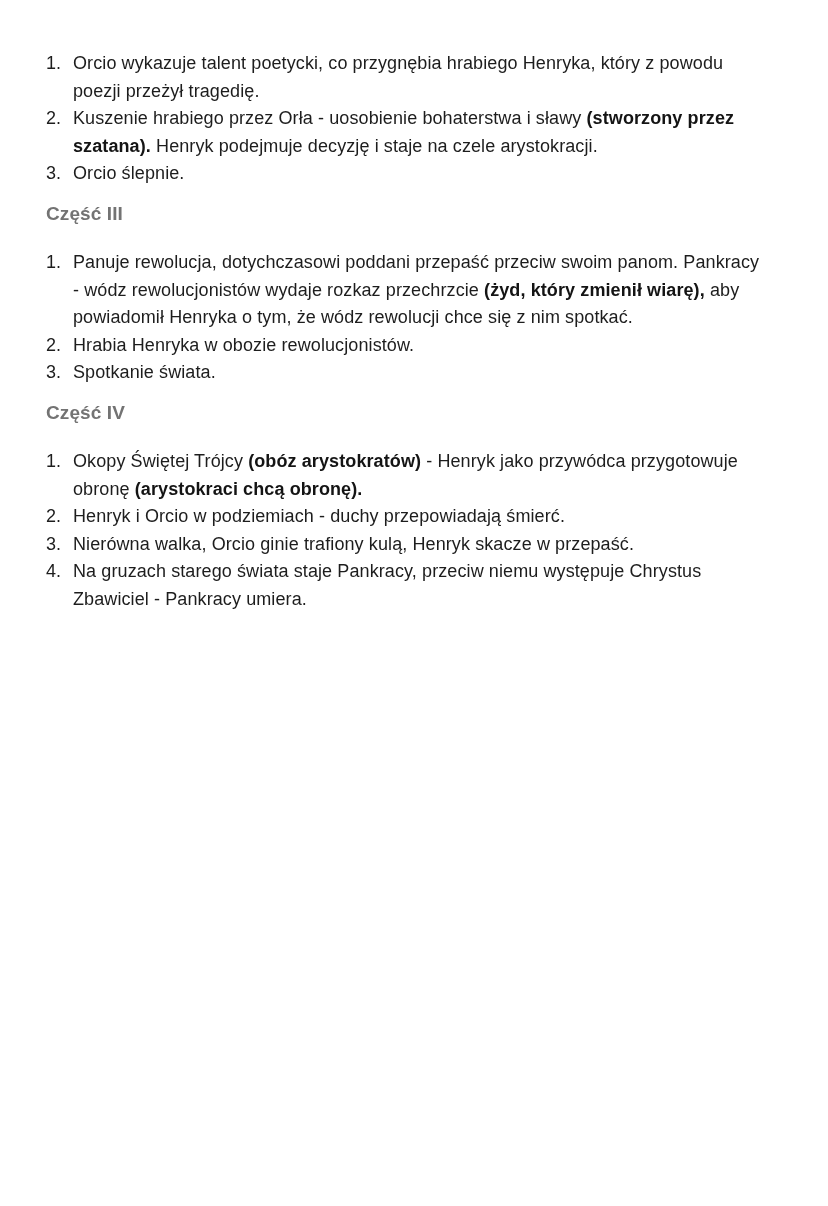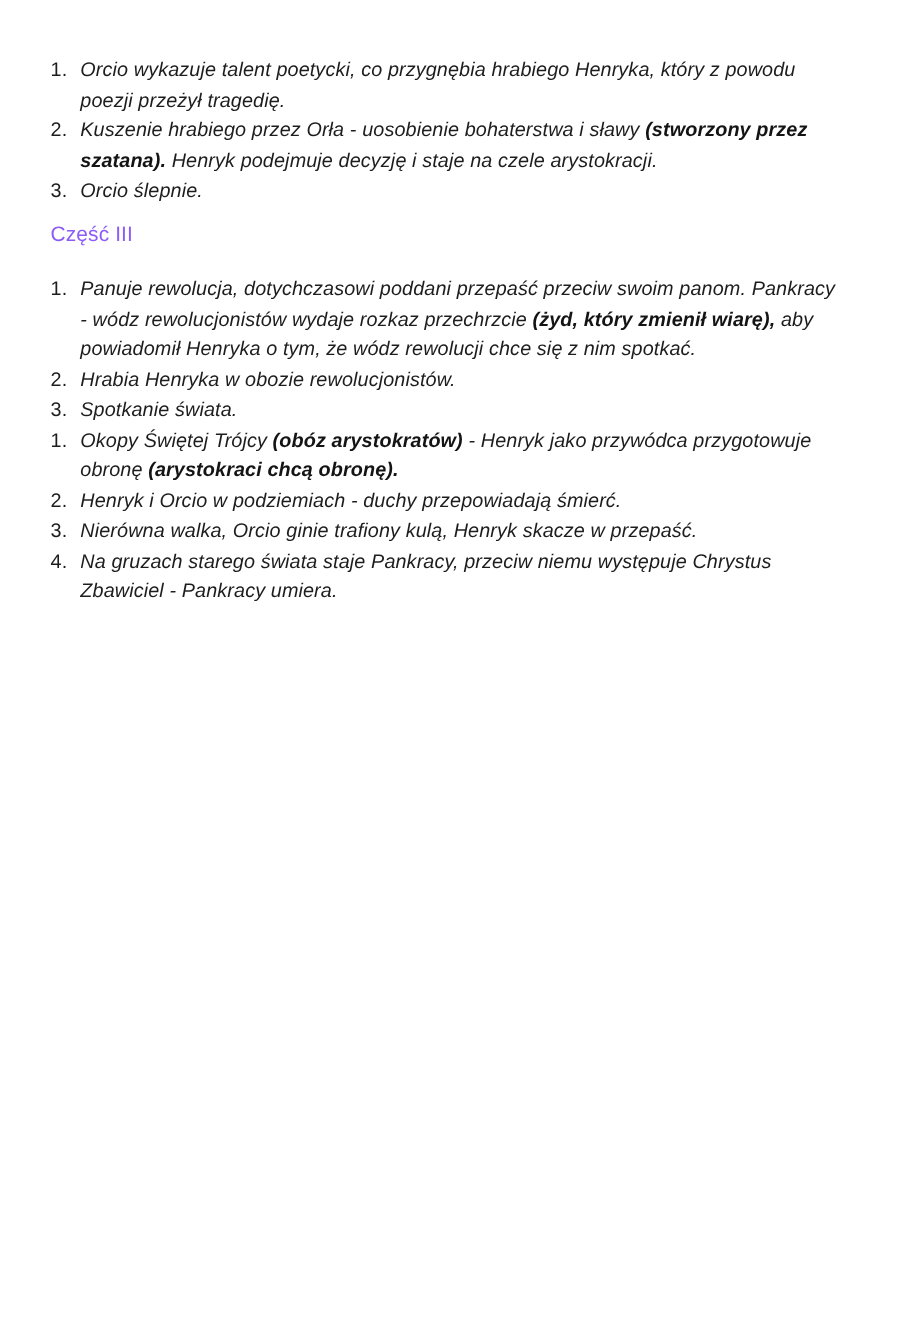--- a/index.html
+++ b/index.html
@@ -17,41 +17,40 @@
   .doc {
     box-sizing: border-box;
     width: 828px;
     padding: 50px 60px 0 46px;
     font-size: 18px;
     line-height: 27.5px;
     letter-spacing: 0.1px;
   }
   .heading {
     font-size: 19px;
-    font-weight: 400;
-    color: #8b5cf6;
+    font-weight: 700;
+    color: #737373;
     margin: 12px 0 22px 0;
     line-height: 27.5px;
   }
   .list {
     margin: 0;
     padding: 0;
   }
   .list-item {
     display: flex;
     align-items: flex-start;
   }
   .num {
     flex: 0 0 27px;
     width: 27px;
   }
   .item-text {
     flex: 1 1 auto;
     min-width: 0;
-    font-style: italic;
   }
   .bold {
     font-weight: 700;
     color: #141414;
   }
 </style>
 </head>
 <body>
 
 <div class="doc" id="doc-root">
@@ -77,20 +76,21 @@
       </div>
       <div class="list-item">
         <span class="num">2.</span>
         <span class="item-text"><span>Hrabia Henryka w obozie rewolucjonistów.</span></span>
       </div>
       <div class="list-item">
         <span class="num">3.</span>
         <span class="item-text"><span>Spotkanie świata.</span></span>
       </div>
     </div>
+    <div class="heading">Część IV</div>
     <div class="list">
       <div class="list-item">
         <span class="num">1.</span>
         <span class="item-text"><span>Okopy Świętej Trójcy </span><span class="bold">(obóz arystokratów)</span><span> - Henryk jako przywódca przygotowuje obronę </span><span class="bold">(arystokraci chcą obronę).</span></span>
       </div>
       <div class="list-item">
         <span class="num">2.</span>
         <span class="item-text"><span>Henryk i Orcio w podziemiach - duchy przepowiadają śmierć.</span></span>
       </div>
       <div class="list-item">

